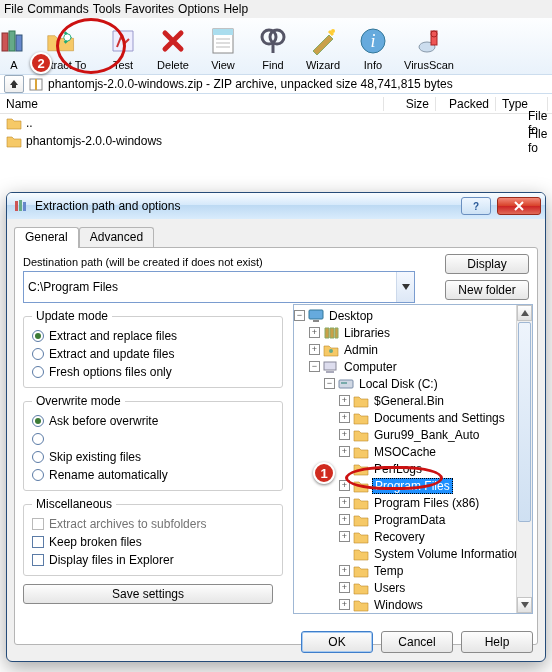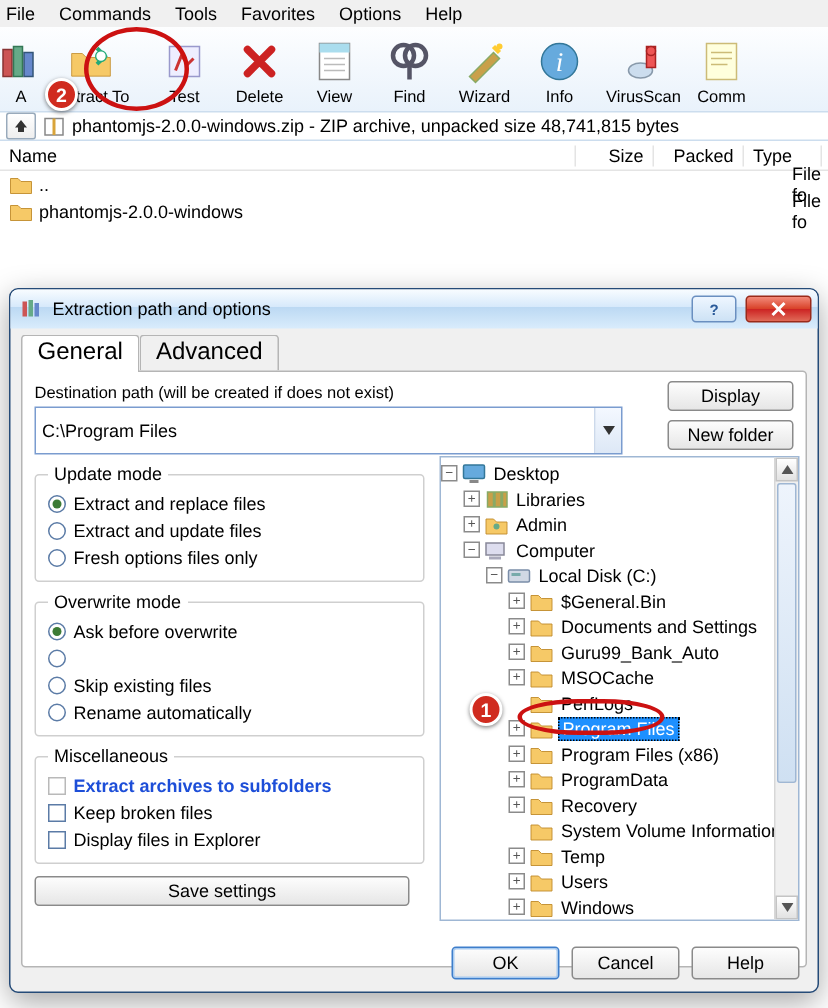--- a/index.html
+++ b/index.html
@@ -1,20 +1,20 @@
 <!DOCTYPE html>
 <html><head>
 <meta charset="utf-8">
 <style>
   * { box-sizing: border-box; }
   html, body { margin: 0; padding: 0; font-family: "Segoe UI", Tahoma, sans-serif; font-size: 12px; color: #000; }
   body { width: 552px; height: 672px; background: #fff; position: relative; }
 
   
-  .menubar { height: 18px; background: #f0f0f0; display: flex; align-items: center; padding: 0 4px; gap: 16px; font-size: 12px; position: relative; }
+  .menubar { height: 18px; background: #f0f0f0; display: flex; align-items: center; padding: 0 4px; gap: 4px; font-size: 12px; position: relative; }
   .menubar span { cursor: default; }
   .toolbar { height: 56px; background: linear-gradient(#fdfeff,#e9f2fb); display:flex; align-items:flex-end; padding:0 2px 2px; position:relative; }
   .tb-btn { width: 50px; display:flex; flex-direction:column; align-items:center; gap:2px; font-size:11px; padding-bottom:1px; }
   .tb-btn.wide { width:72px; }
   .tb-icon { width:32px; height:32px; border-radius:3px; display:flex; align-items:center; justify-content:center; }
   svg { display: block; }
 
   .addressbar { height: 20px; display:flex; align-items:center; padding: 0 4px; gap:4px; border-top:1px solid #cde; border-bottom:1px solid #cde;}
   .uparrow { width:20px; height:18px; border:1px solid #9ab; border-radius:2px; display:flex; align-items:center; justify-content:center; background:linear-gradient(#fff,#eee);}
   .zipicon { width:16px; height:16px; display:flex; align-items:center; justify-content:center; }
@@ -37,40 +37,40 @@
   .dlg-title {
     height:26px; background:linear-gradient(#f8fcff,#d6e9fb 45%,#bcd9f3 46%,#d9ecfc); 
     border-radius:5px 5px 0 0; display:flex; align-items:center; padding:0 4px 0 6px; gap:6px;
   }
   .dlg-title .tlabel { flex:1; font-size:12px; }
   .winbtn { width:30px; height:18px; border-radius:3px; border:1px solid #6a8fc0; display:flex; align-items:center; justify-content:center; background:linear-gradient(#eef6ff,#cde2f5); }
   .winbtn.close { background:linear-gradient(#f28a7a,#d9432a 48%,#c22 50%,#e06a58); border-color:#9a2a1a; color:#fff; width:44px; }
 
   .dlg-body { padding:6px 7px; }
   .tabs { display:flex; align-items:flex-end; position:relative; height:22px; }
-  .tab { border:1px solid #b5b5b5; border-bottom:none; border-radius:3px 3px 0 0; padding:2px 10px 3px; font-size:16px; background:#f0f0f0; position:relative; }
+  .tab { border:1px solid #b5b5b5; border-bottom:none; border-radius:3px 3px 0 0; padding:2px 10px 3px; font-size:12px; background:#f0f0f0; position:relative; }
   .tab.active { background:#fff; z-index:2; top:1px; padding-bottom:4px; }
   .tab:not(.active){ background:#f0f0f0; margin-top:3px; }
   .tab-panel { border:1px solid #b5b5b5; background:#fff; padding:8px; border-radius:0 3px 3px 3px; position:relative; }
 
   .btn { border:1px solid #8a8a8a; border-radius:3px; background:linear-gradient(#fdfdfd,#e6e6e6); padding:2px 8px; font-size:12px; min-width:70px; text-align:center;}
   .rightcol { position:absolute; right:8px; top:6px; width:84px; display:flex; flex-direction:column; gap:6px; }
 
   .combo { border:1px solid #7a9ccf; height:32px; width:392px; display:flex; align-items:center; background:#fff; }
   .combo .ctext { flex:1; padding:0 4px; font-size:12px; }
   .combo .carrow { width:18px; height:100%; display:flex; align-items:center; justify-content:center; border-left:1px solid #ccd9eb; background:linear-gradient(#f4f8ff,#dde8f6);}
   
   fieldset.group { border:1px solid #cfcfcf; border-radius:3px; margin:6px 0 4px; padding:4px 8px 6px; }
   fieldset.group legend { padding:0 4px; font-size:12px; }
   .radio-row, .check-row { display:flex; align-items:center; gap:5px; height:18px; font-size:12px; }
   .radio { width:12px; height:12px; border:1px solid #5b7ba6; border-radius:50%; display:inline-flex; align-items:center; justify-content:center; background:#fff;}
   .radio.on::after { content:""; width:6px; height:6px; border-radius:50%; background:#3c7b35; }
   .check { width:12px; height:12px; border:1px solid #5b7ba6; background:#fff; display:inline-block;}
   .check.disabled { border-color:#b9b9b9; }
-  .misc .disabled-text { color:#1d4ed8;font-weight:bold; }
+  .misc .disabled-text { color:#737373; }
 
   .save-btn { width:250px; margin-top:8px; }
 
   .tree-wrap { position:absolute; left:278px; top:56px; width:240px; height:310px; border:1px solid #9fb7d4; background:#fff; overflow:hidden;}
   .tree { font-size:12px; padding:2px 0; }
   .tnode { display:flex; align-items:center; height:17px; white-space:nowrap;}
   .tnode .exp { width:11px; height:11px; border:1px solid #8b8b8b; margin-right:3px; display:flex; align-items:center; justify-content:center; font-size:9px; line-height:1; color:#555; background:#fff;}
   .tnode .spacer11 { width:15px; display:inline-block;}
   .tnode .noexp { width:14px; display:inline-block; }
   .tnode .ficon { width:16px; height:14px; margin-right:3px; }
@@ -192,31 +192,20 @@
   <div class="tb-btn wide" style="width:62px;">
     <span class="tb-icon">
       <svg width="32" height="32" viewBox="0 0 32 32">
           <ellipse cx="14" cy="22" rx="8" ry="5" fill="#cde" stroke="#89a"></ellipse>
           <rect x="18" y="6" width="6" height="14" fill="#e55" stroke="#a22"></rect>
           <circle cx="21" cy="9" r="3" fill="#e55" stroke="#a22"></circle>
         </svg>
     </span>
     <span>VirusScan</span>
   </div>
-  <div class="tb-btn" style="width:42px;">
-    <span class="tb-icon">
-      <svg width="32" height="32" viewBox="0 0 32 32">
-          <rect x="6" y="4" width="20" height="24" fill="#ffd" stroke="#cb7"></rect>
-          <line x1="9" y1="10" x2="23" y2="10" stroke="#cb7"></line>
-          <line x1="9" y1="14" x2="23" y2="14" stroke="#cb7"></line>
-          <line x1="9" y1="18" x2="20" y2="18" stroke="#cb7"></line>
-        </svg>
-    </span>
-    <span>Comm</span>
-  </div>
 </div>
 
 <div class="addressbar">
   <div class="uparrow">
     <svg width="12" height="12" viewBox="0 0 12 12">
         <path d="M6 2l4 5H8v3H4V7H2z" fill="#333"></path>
       </svg>
   </div>
   <div class="zipicon">
     <svg width="16" height="16" viewBox="0 0 16 16">

